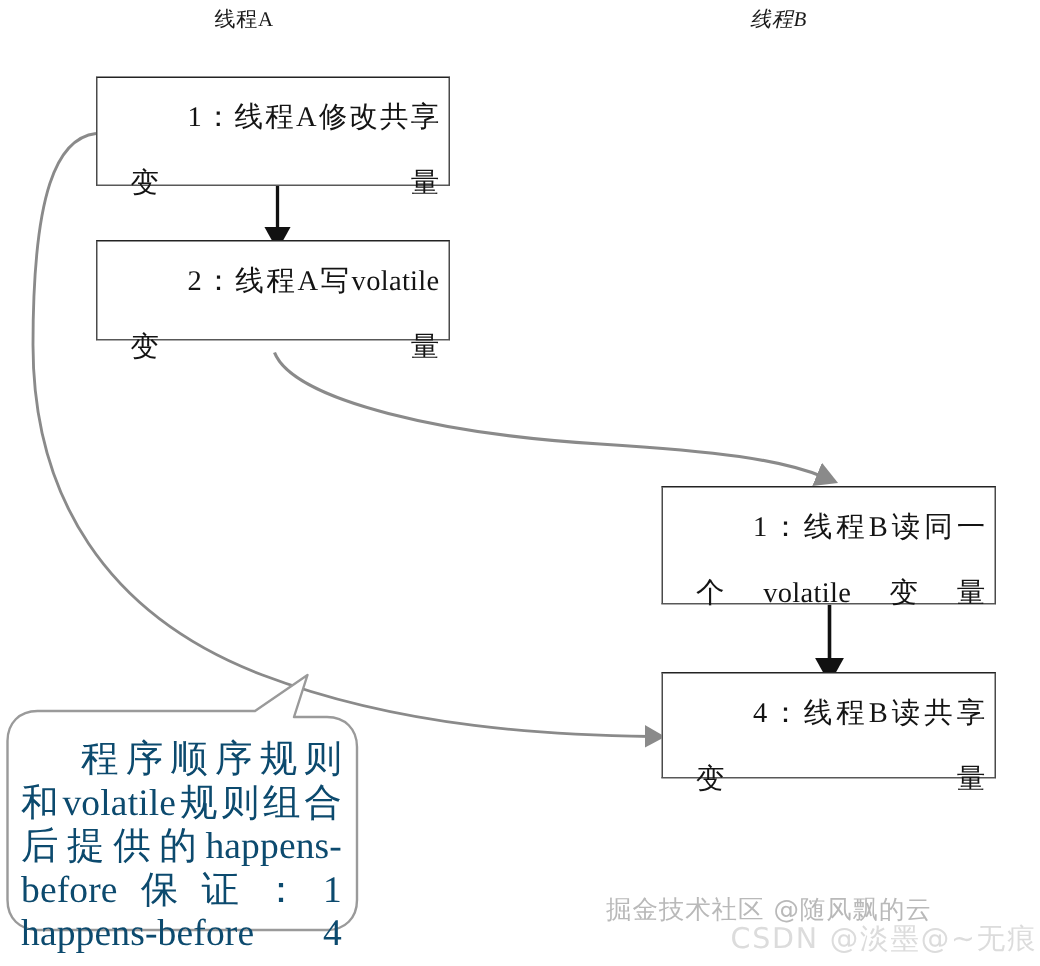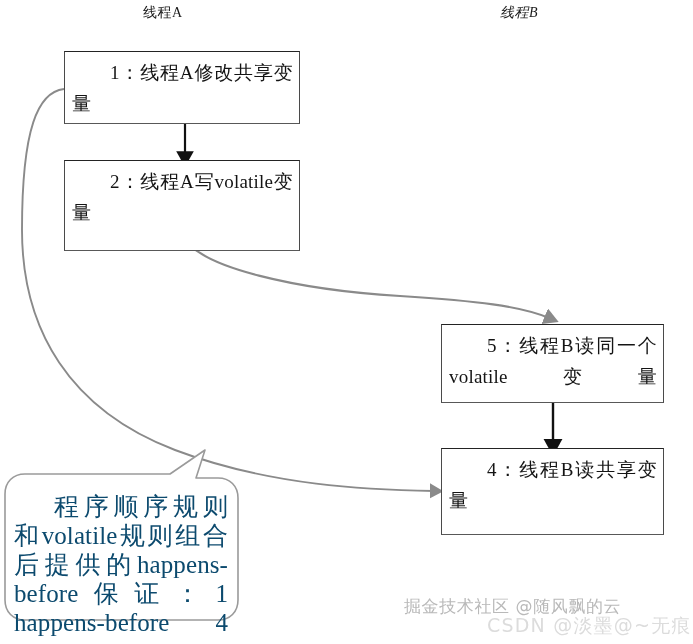--- a/index.html
+++ b/index.html
@@ -31,38 +31,39 @@
     position: absolute;
     box-sizing: border-box;
     background: #ffffff;
     border: 1.6px solid #4a4a4a;
     border-top-color: #232323;
     border-bottom-color: #585858;
   }
   .proc-box .txt {
     display: block;
     font-size: 19px;
-    line-height: 31px;
+    line-height: 44px;
     color: #141414;
     text-align: justify;
     text-justify: inter-character;
     text-indent: 2em;
     padding: 5px 6px 0 7px;
     letter-spacing: 0.2px;
+    margin-left: 15px;
   }
   .proc-box .txt::after {
     content: "";
     display: inline-block;
     width: 100%;
   }
 
   #box-1 { left: 64px;  top: 51px;  width: 236px; height: 73px; }
-  #box-2 { left: 64px;  top: 160px; width: 236px; height: 91px; }
+  #box-2 { left: 64px;  top: 160px; width: 236px; height: 67px; }
   #box-3 { left: 441px; top: 324px; width: 223px; height: 79px; }
-  #box-4 { left: 441px; top: 448px; width: 223px; height: 87px; }
+  #box-4 { left: 441px; top: 448px; width: 223px; height: 71px; }
 
   #vector-layer {
     position: absolute;
     left: 0; top: 0;
     width: 693px; height: 644px;
     pointer-events: none;
   }
 
   .callout-text {
     position: absolute;
@@ -146,21 +147,21 @@
 
   <div class="proc-box" id="box-1">
     <span class="txt">1：线程A修改共享变量</span>
   </div>
 
   <div class="proc-box" id="box-2">
     <span class="txt">2：线程A写volatile变量</span>
   </div>
 
   <div class="proc-box" id="box-3">
-    <span class="txt">5：线程B读同一个volatile变量</span>
+    <span class="txt">1：线程B读同一个volatile变量</span>
   </div>
 
   <div class="proc-box" id="box-4">
     <span class="txt">4：线程B读共享变量</span>
   </div>
 
   <div class="callout-text">程序顺序规则和volatile规则组合后提供的happens-before保证：1 happens-before 4</div>
 
   <div class="wm" id="wm-secondary">CSDN @淡墨@~无痕</div>
 

